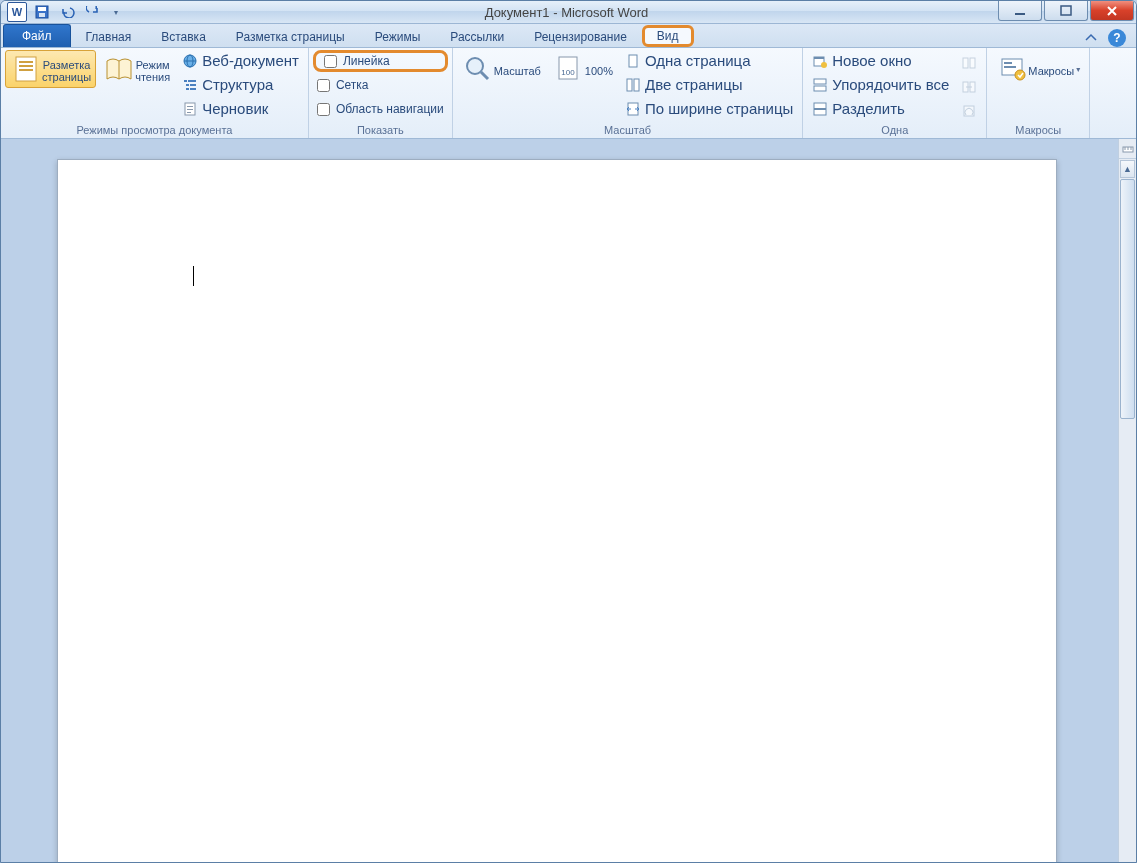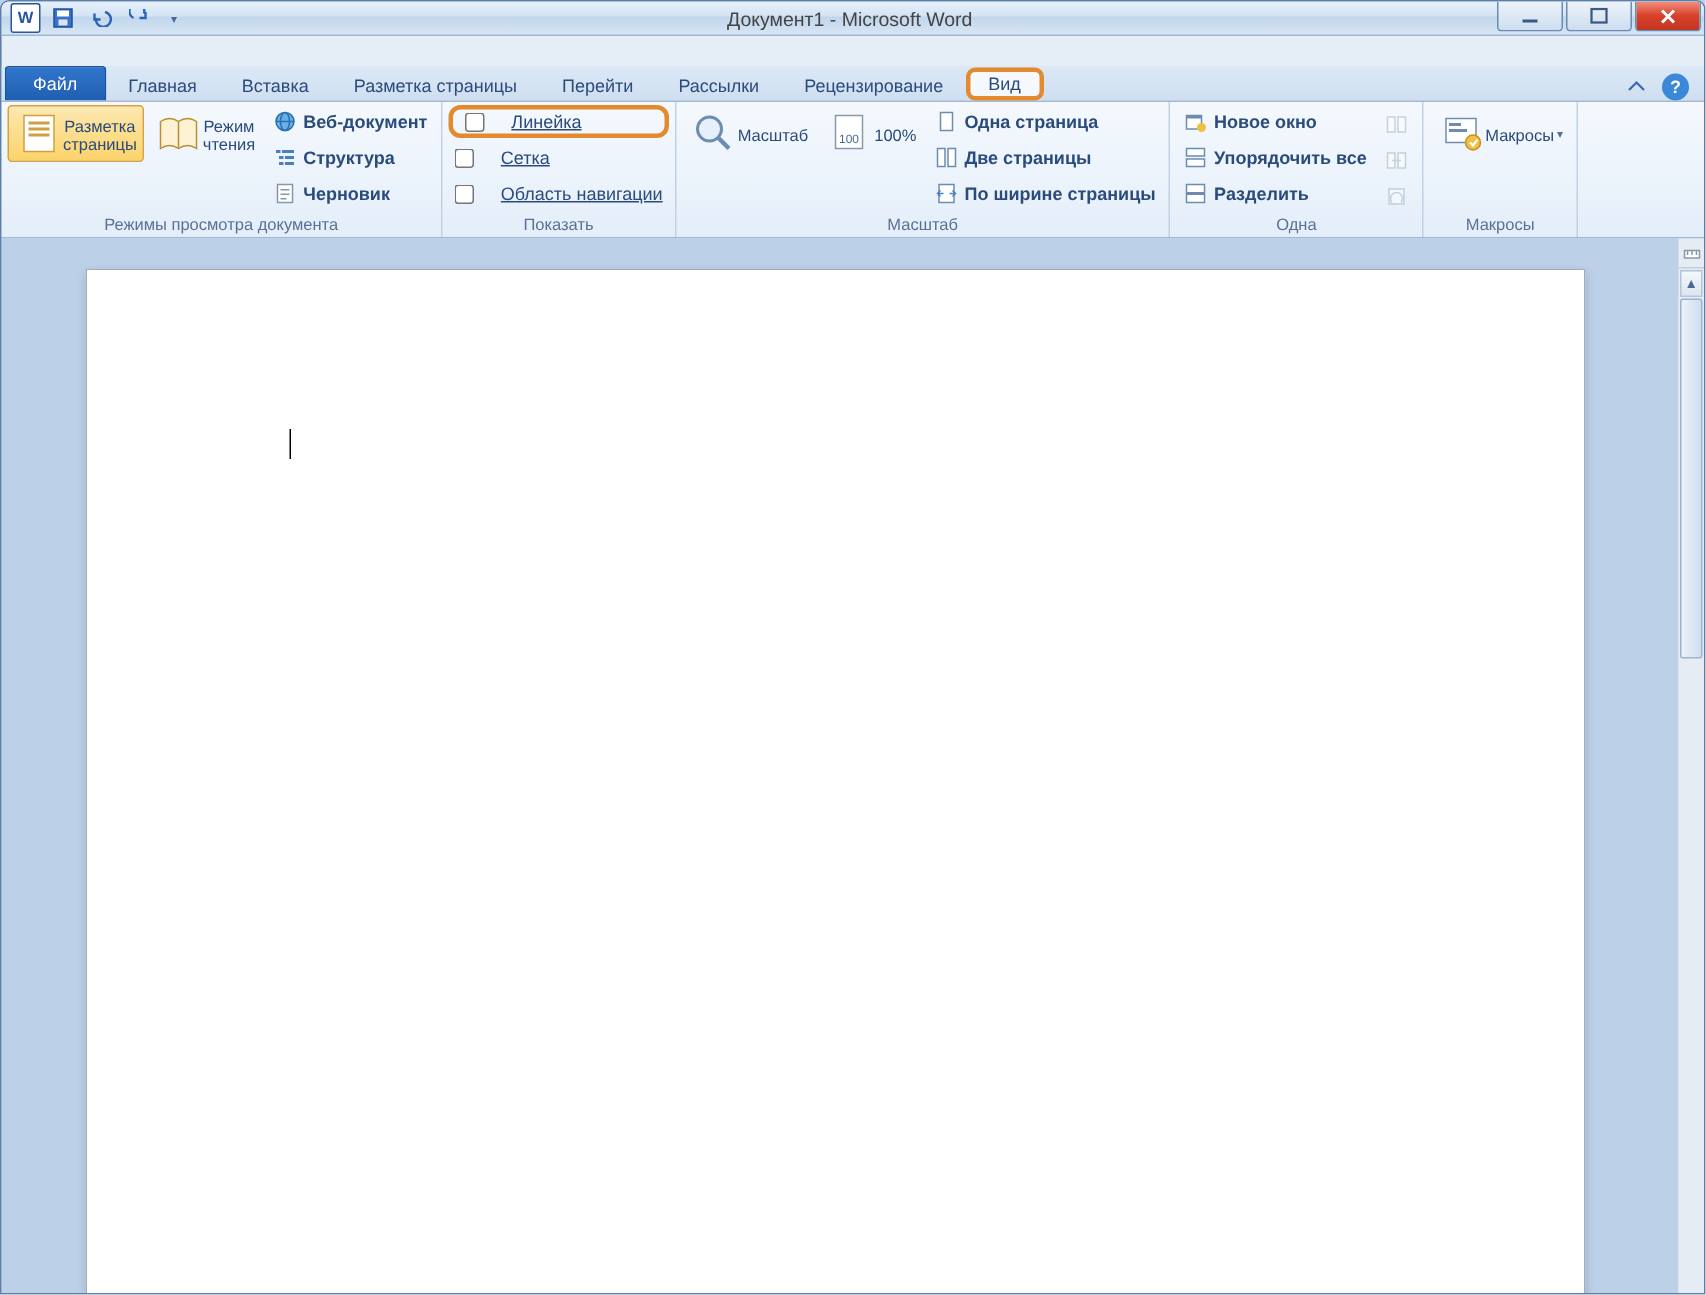--- a/index.html
+++ b/index.html
@@ -46,21 +46,20 @@
     border-radius:0 0 3px 3px; margin-right:2px;
   }
   .win-btn.close { background: linear-gradient(#f18f7e,#d8412a,#c23622); color:#fff; }
   
   .ribbon-tabs {
     height: 26px;
     background: linear-gradient(#dce8f6,#cfdff0);
     display:flex; align-items:flex-end;
     border-bottom:1px solid #9fb9d6;
     padding-left:2px;
-    margin-top:20px;
   }
   .tab {
     padding: 3px 14px; font-size:12px; color:#2a4b7c;
     cursor:pointer; border:1px solid transparent; border-bottom:none;
     border-radius:3px 3px 0 0;
   }
   .tab.file {
     background: linear-gradient(#3076cc,#1f5fb0);
     color:#fff; border-color:#18529b;
     padding:4px 18px;
@@ -96,32 +95,30 @@
   .big-btn {
     display:flex; flex-direction:row; align-items:center;
     padding:2px 4px; border:1px solid transparent; border-radius:3px;
     cursor:pointer; min-width:48px;
   }
   .big-btn.selected { background:linear-gradient(#fde8b1,#fbd36a); border-color:#d8a238; }
   .big-btn .ico { width:32px; height:32px; display:flex;align-items:center;justify-content:center; }
   .big-btn .lbl { font-size:11px; color:#2a4b7c; text-align:center; line-height:12px; margin-top:4px;}
   .small-col { display:flex; flex-direction:column; gap:2px; }
   .small-btn {
-    display:flex; align-items:center; gap:4px;
-    padding:2px 4px; font-size:12px; color:#2a4b7c;
+    display:flex; align-items:flex-end; gap:4px;
+    padding:2px 4px; font-size:15px; color:#2a4b7c;
     border:1px solid transparent; border-radius:3px; cursor:pointer;
     height:22px;
-    font-weight:bold;
   }
   .small-btn .sico { width:16px; height:16px; display:flex;align-items:center;justify-content:center;}
   .chk {
-    display:flex; align-items:center; gap:18px;
+    display:flex; align-items:center; gap:6px;
     padding:2px 4px; font-size:12px; color:#2a4b7c;
     height:22px;
-    text-decoration:underline;
   }
   .chk input { width:13px;height:13px;}
   .chk.highlight { border:3px solid #e38a2e; border-radius:8px; padding:2px 8px; }
   .drop-arrow::after { content:"▾"; font-size:8px; margin-left:2px; color:#5a7196;}
   
   .doc-area {
     flex:1; background:#bcd0e8; position:relative;
     display:flex;
   }
   .doc-scroll { flex:1; overflow:hidden; position:relative; padding:20px 0 0 56px;}
@@ -198,21 +195,21 @@
           </svg>
       </div>
     </div>
   </div>
 
   <div class="ribbon-tabs">
     <div class="tab file">Файл</div>
     <div class="tab">Главная</div>
     <div class="tab">Вставка</div>
     <div class="tab">Разметка страницы</div>
-    <div class="tab">Перейти</div>
+    <div class="tab">Режимы</div>
     <div class="tab">Рассылки</div>
     <div class="tab">Рецензирование</div>
     <div class="tab highlight">Вид</div>
     <div class="ribbon-help">
       <div class="help-btn">
         <svg width="14" height="10">
             <path d="M2 7 L7 2 L12 7" fill="none" stroke="#3a6ab0" stroke-width="1.5"></path>
           </svg>
       </div>
       <div class="help-btn circle">?</div>

